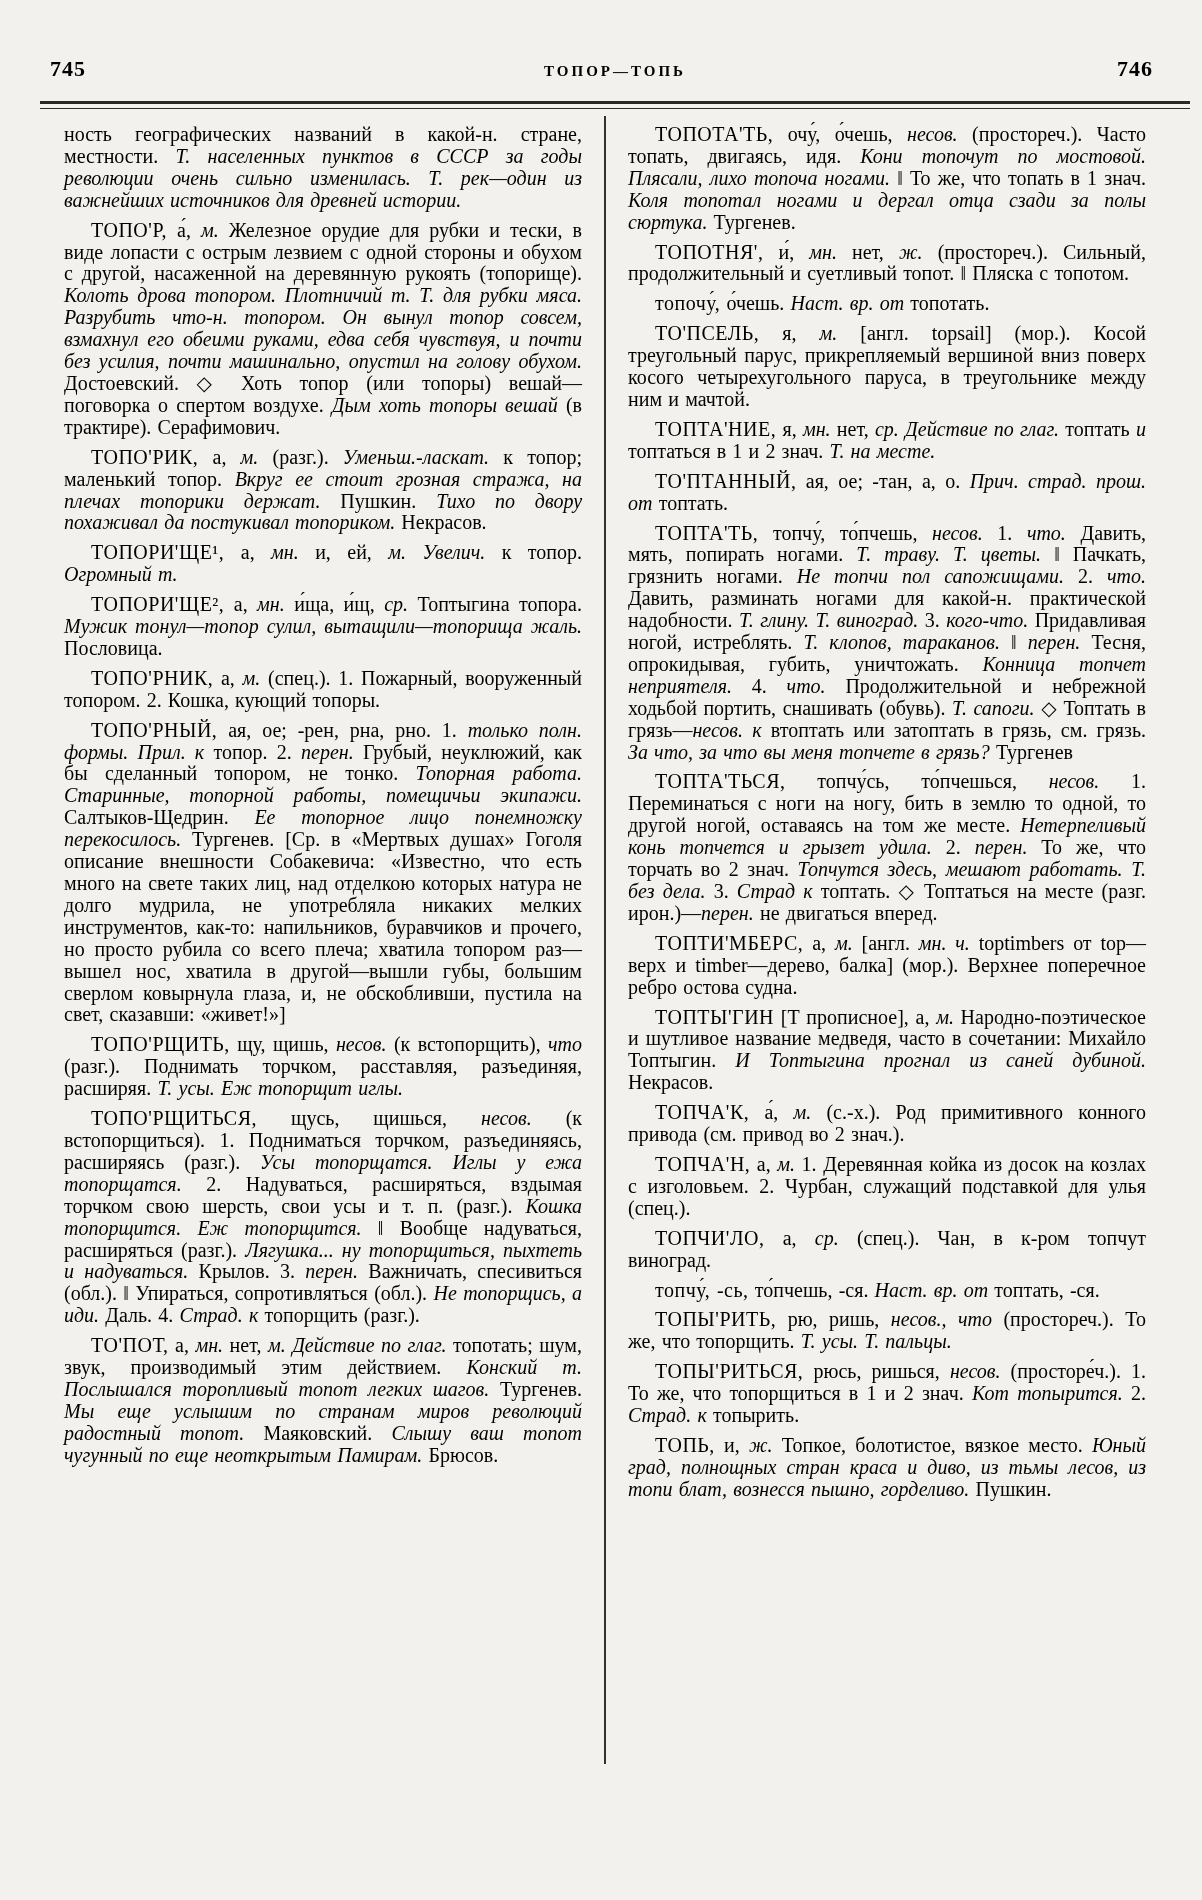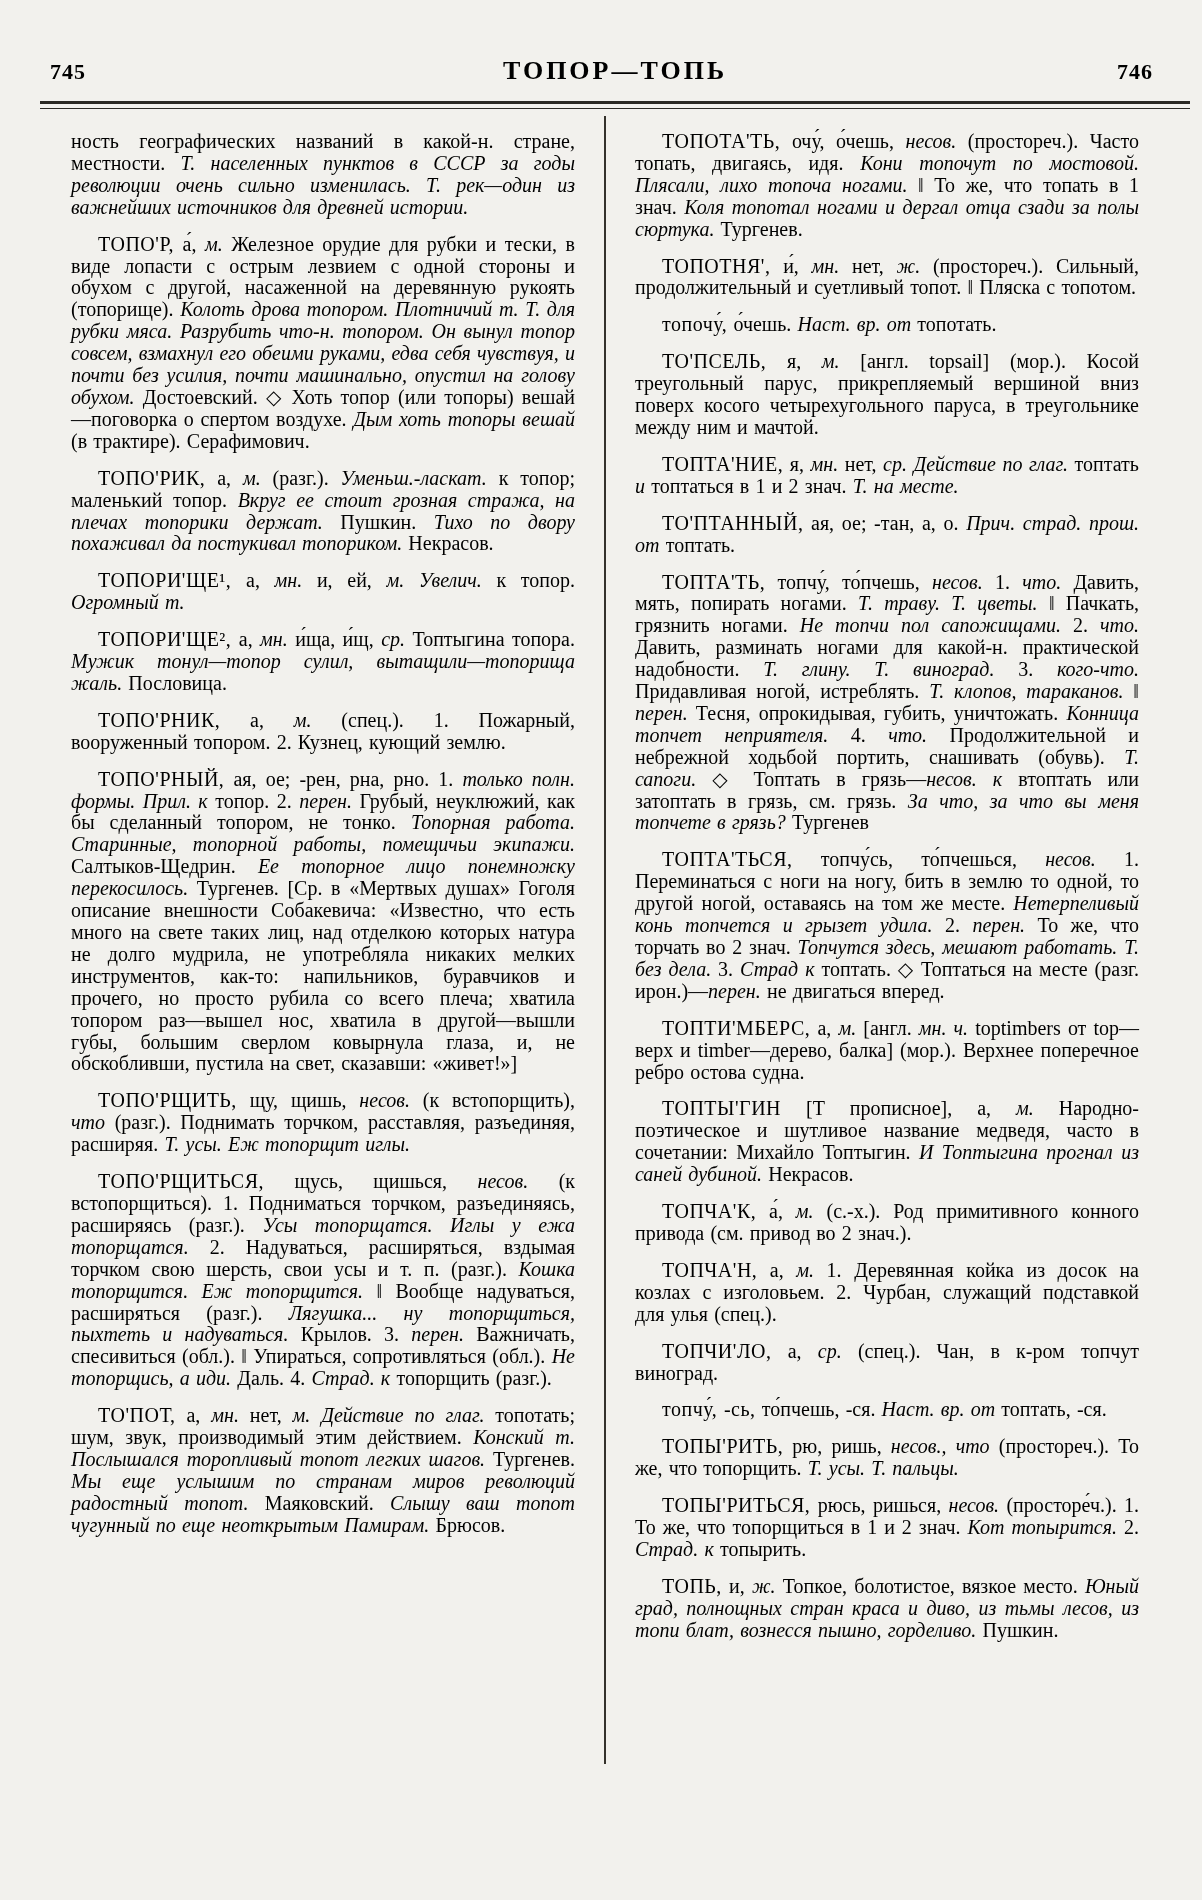--- a/index.html
+++ b/index.html
@@ -13,38 +13,38 @@
     overflow:hidden;
     padding-left:28px;
   }
   .header{
     position:absolute;top:56px;left:50px;right:50px;
     display:flex;justify-content:space-between;align-items:baseline;
     font-weight:bold;font-size:22px;
   }
   .page-number{width:90px;font-size:22px;letter-spacing:1px;}
   .page-number.right{text-align:center;}
-  .running-title{flex:1;text-align:center;font-size:26px;letter-spacing:3px;}
+  .running-title{flex:1;text-align:center;font-size:15px;letter-spacing:3px;}
   .double-rule{
     position:absolute;top:101px;left:40px;right:40px;height:4px;
     border-top:3px solid #2b2924;border-bottom:1.5px solid #2b2924;
   }
   .columns{
     position:absolute;top:116px;left:56px;right:48px;
     display:flex;align-items:flex-start;
   }
   .col{
     width:534px;
     font-size:20px;line-height:21.9px;
     text-align:justify;
     word-spacing:1.2px;
   }
   .gutter{flex:0 0 30px;display:flex;justify-content:center;}
   .divider{width:2px;height:1648px;background:#35322c;}
-  .entry{margin:15px;text-indent:27px;}
+  .entry{margin:8px;text-indent:27px;}
   .entry.flush{text-indent:0;}
   .b{font-weight:normal;}
   .i{font-style:italic;}
   .hw{letter-spacing:0.5px;}
 </style>
 </head>
 <body>
 
 <div class="page">
   <div class="header">
@@ -53,21 +53,21 @@
     <div class="page-number right">746</div>
   </div>
   <div class="double-rule"></div>
   <div class="columns">
     <div class="col">
         <p class="entry flush"><span class="p">ность географических названий в какой-н. стране, местности. </span><span class="i">Т. населенных пунктов в СССР за годы революции очень сильно изменилась. Т. рек—один из важнейших источников для древней истории.</span></p>
         <p class="entry"><span class="b hw">ТОПО'Р,</span><span class="p"> а́, </span><span class="i">м.</span><span class="p"> Железное орудие для рубки и тески, в виде лопасти с острым лезвием с одной стороны и обухом с другой, насаженной на деревянную рукоять (топорище). </span><span class="i">Колоть дрова топором. Плотничий т. Т. для рубки мяса. Разрубить что-н. топором. Он вынул топор совсем, взмахнул его обеими руками, едва себя чувствуя, и почти без усилия, почти машинально, опустил на голову обухом.</span><span class="p"> Достоевский. ◇ </span><span class="b">Хоть топор (или топоры) вешай</span><span class="p">—поговорка о спертом воздухе. </span><span class="i">Дым хоть топоры вешай</span><span class="p"> (в трактире). Серафимович.</span></p>
         <p class="entry"><span class="b hw">ТОПО'РИК,</span><span class="p"> а, </span><span class="i">м.</span><span class="p"> (разг.). </span><span class="i">Уменьш.-ласкат.</span><span class="p"> к топор; маленький топор. </span><span class="i">Вкруг ее стоит грозная стража, на плечах топорики держат.</span><span class="p"> Пушкин. </span><span class="i">Тихо по двору похаживал да постукивал топориком.</span><span class="p"> Некрасов.</span></p>
         <p class="entry"><span class="b hw">ТОПОРИ'ЩЕ¹,</span><span class="p"> а, </span><span class="i">мн.</span><span class="p"> и, ей, </span><span class="i">м. Увелич.</span><span class="p"> к топор. </span><span class="i">Огромный т.</span></p>
         <p class="entry"><span class="b hw">ТОПОРИ'ЩЕ²,</span><span class="p"> а, </span><span class="i">мн.</span><span class="p"> и́ща, и́щ, </span><span class="i">ср.</span><span class="p"> Топтыгина топора. </span><span class="i">Мужик тонул—топор сулил, вытащили—топорища жаль.</span><span class="p"> Пословица.</span></p>
-        <p class="entry"><span class="b hw">ТОПО'РНИК,</span><span class="p"> а, </span><span class="i">м.</span><span class="p"> (спец.). </span><span class="b">1.</span><span class="p"> Пожарный, вооруженный топором. </span><span class="b">2.</span><span class="p"> Кузнец, кующий землю.</span></p>
+        <p class="entry"><span class="b hw">ТОПО'РНИК,</span><span class="p"> а, </span><span class="i">м.</span><span class="p"> (спец.). </span><span class="b">1.</span><span class="p"> Пожарный, вооруженный топором. </span><span class="b">2.</span><span class="p"> Кошка, кующий топоры.</span></p>
         <p class="entry"><span class="b hw">ТОПО'РНЫЙ,</span><span class="p"> ая, ое; -рен, рна, рно. </span><span class="b">1.</span><span class="i"> только полн. формы. Прил. к</span><span class="p"> топор. </span><span class="b">2.</span><span class="i"> перен.</span><span class="p"> Грубый, неуклюжий, как бы сделанный топором, не тонко. </span><span class="i">Топорная работа. Старинные, топорной работы, помещичьи экипажи.</span><span class="p"> Салтыков-Щедрин. </span><span class="i">Ее топорное лицо понемножку перекосилось.</span><span class="p"> Тургенев. [Ср. в «Мертвых душах» Гоголя описание внешности Собакевича: «Известно, что есть много на свете таких лиц, над отделкою которых натура не долго мудрила, не употребляла никаких мелких инструментов, как-то: напильников, буравчиков и прочего, но просто рубила со всего плеча; хватила топором раз—вышел нос, хватила в другой—вышли губы, большим сверлом ковырнула глаза, и, не обскобливши, пустила на свет, сказавши: «живет!»]</span></p>
         <p class="entry"><span class="b hw">ТОПО'РЩИТЬ,</span><span class="p"> щу, щишь, </span><span class="i">несов.</span><span class="p"> (к встопорщить), </span><span class="i">что</span><span class="p"> (разг.). Поднимать торчком, расставляя, разъединяя, расширяя. </span><span class="i">Т. усы. Еж топорщит иглы.</span></p>
         <p class="entry"><span class="b hw">ТОПО'РЩИТЬСЯ,</span><span class="p"> щусь, щишься, </span><span class="i">несов.</span><span class="p"> (к встопорщиться). </span><span class="b">1.</span><span class="p"> Подниматься торчком, разъединяясь, расширяясь (разг.). </span><span class="i">Усы топорщатся. Иглы у ежа топорщатся.</span><span class="p"> </span><span class="b">2.</span><span class="p"> Надуваться, расширяться, вздымая торчком свою шерсть, свои усы и т. п. (разг.). </span><span class="i">Кошка топорщится. Еж топорщится.</span><span class="p"> ‖ Вообще надуваться, расширяться (разг.). </span><span class="i">Лягушка... ну топорщиться, пыхтеть и надуваться.</span><span class="p"> Крылов. </span><span class="b">3.</span><span class="i"> перен.</span><span class="p"> Важничать, спесивиться (обл.). ‖ Упираться, сопротивляться (обл.). </span><span class="i">Не топорщись, а иди.</span><span class="p"> Даль. </span><span class="b">4.</span><span class="i"> Страд. к</span><span class="p"> топорщить (разг.).</span></p>
         <p class="entry"><span class="b hw">ТО'ПОТ,</span><span class="p"> а, </span><span class="i">мн.</span><span class="p"> нет, </span><span class="i">м. Действие по глаг.</span><span class="p"> топотать; шум, звук, производимый этим действием. </span><span class="i">Конский т. Послышался торопливый топот легких шагов.</span><span class="p"> Тургенев. </span><span class="i">Мы еще услышим по странам миров революций радостный топот.</span><span class="p"> Маяковский. </span><span class="i">Слышу ваш топот чугунный по еще неоткрытым Памирам.</span><span class="p"> Брюсов.</span></p>
       </div>
     <div class="gutter">
       <div class="divider"></div>
     </div>
     <div class="col">
         <p class="entry"><span class="b hw">ТОПОТА'ТЬ,</span><span class="p"> очу́, о́чешь, </span><span class="i">несов.</span><span class="p"> (простореч.). Часто топать, двигаясь, идя. </span><span class="i">Кони топочут по мостовой. Плясали, лихо топоча ногами.</span><span class="p"> ‖ То же, что топать в 1 знач. </span><span class="i">Коля топотал ногами и дергал отца сзади за полы сюртука.</span><span class="p"> Тургенев.</span></p>

